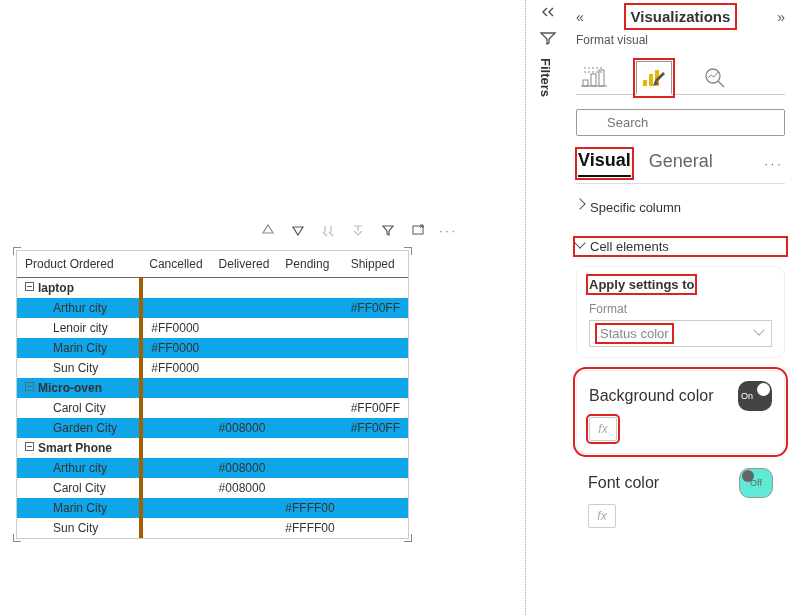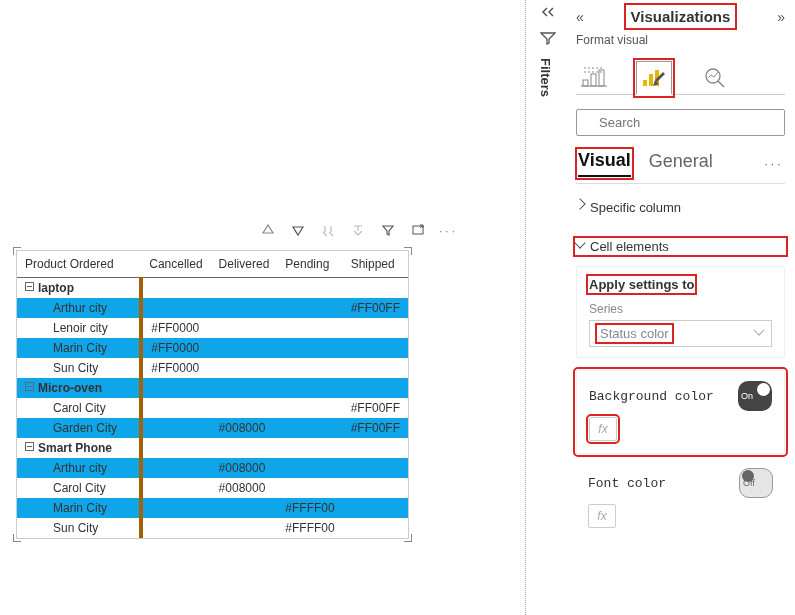--- a/index.html
+++ b/index.html
@@ -28,39 +28,39 @@
 .rail-label { writing-mode: vertical-rl; font-size:13px; font-weight:600; color:#333; margin-top:4px;}
 .panel { position:absolute; left:570px; top:0; right:0; bottom:0; padding: 6px 10px 0 6px; }
 .p-head { display:flex; align-items:center; justify-content:space-between; }
 .p-title { font-size:15px; font-weight:600; padding:2px 4px;}
 .dbl-chev { color:#555; font-size:14px;}
 .subtitle { font-size:12px; color:#555; margin-top:6px; }
 .viewtabs { display:flex; gap:24px; margin-top:8px; align-items:flex-end; position:relative; height:40px;}
 .vt { width:36px; height:34px; display:flex; align-items:center; justify-content:center; cursor:pointer; border-bottom:2px solid transparent;}
 .vt.sel { border:1px solid #999; border-bottom:2px solid #fff; background:#fff; position:relative; z-index:2;}
 .vt-line { position:absolute; left:0; right:0; bottom:0; border-bottom:1px solid #ccc;}
-.search { margin-top:14px; border:1px solid #999; border-radius:2px; padding:5px 16px; display:flex; align-items:center; gap:6px;}
+.search { margin-top:14px; border:1px solid #999; border-radius:2px; padding:5px 24px; display:flex; align-items:center; gap:6px;}
 .search input { border:none; outline:none; flex:1; font-size:13px;}
 .tabs2 { display:flex; gap:18px; margin-top:14px; padding: 0 2px 6px; border-bottom:1px solid #ddd; align-items:center;}
 .t2 { font-size:18px; color:#666; cursor:pointer; padding-bottom:4px;}
 .t2.sel { color:#111; font-weight:600; border-bottom:2px solid #111;}
 .dots { margin-left:auto; color:#666; letter-spacing:2px;}
 .sect { margin-top:16px; font-size:13px; color:#333; display:flex; align-items:flex-start; gap:6px; cursor:pointer;}
 .chev { display:inline-block; width:8px; height:8px; border-right:1.5px solid #555; border-bottom:1.5px solid #555; transform:rotate(-45deg);}
 .chev.down { transform:rotate(45deg);}
-.card { background:#fff; margin-top:12px; padding:10px 12px; border:1px solid #eee; border-radius:2px;}
+.card { background:#fff; margin-top:12px; padding:10px 12px; border:1px solid #eee; border-radius:10px;}
 .card-title { font-size:13px; color:#333; font-weight:600; margin-bottom:10px;}
 .lbl { font-size:12px; color:#888; margin-bottom:4px;}
 .select { border:1px solid #ccc; padding:5px 8px; display:flex; align-items:flex-start; justify-content:space-between; color:#888; font-size:13px;}
 .row { display:flex; align-items:center; justify-content:space-between; margin-top:14px;}
-.row-label { font-size:13px; color:#333;font-family:Liberation Mono, monospace;}
+.row-label { font-size:16px; color:#333;}
 .toggle { width:34px; height:30px; border-radius:10px; position:relative; font-size:9px; color:#fff; display:flex; align-items:center; padding:0 3px;}
 .toggle.on { background:#444; justify-content:flex-start;}
 .toggle.on::after { content:''; position:absolute; right:2px; top:2px; width:13px; height:13px; border-radius:50%; background:#fff;}
-.toggle.off { background:#e5e5e5; border:1px solid #999; color:#666; justify-content:flex-start;}
+.toggle.off { background:#5eead4; border:1px solid #999; color:#666; justify-content:center;}
 .toggle.off::after { content:''; position:absolute; left:2px; top:1px; width:12px; height:12px; border-radius:50%; background:#666;}
 .fx { width:28px; height:24px; border:1px solid #ccc; border-radius:2px; display:flex; align-items:center; justify-content:center; font-style:italic; color:#aaa; font-size:12px; margin-top:6px;}
 .redbox { outline:2px solid #d22; outline-offset:1px;}
 </style>
 </head>
 <body>
 
 <div class="canvas">
   <div class="toolbar">
     <span class="tb-icon">
@@ -278,21 +278,21 @@
     <span>Specific column</span>
   </div>
 
   <div class="sect redbox" style="margin-top:24px;">
     <span class="chev down"></span>
     <span>Cell elements</span>
   </div>
 
   <div class="card">
     <div class="card-title redbox" style="display:inline-block;">Apply settings to</div>
-    <div class="lbl">Series</div>
+    <div class="lbl">Format</div>
     <div class="select">
       <span class="redbox" style="padding:0 2px;">Status color</span>
       <span class="chev down" style="border-color:#aaa;"></span>
     </div>
   </div>
 
   <div class="card redbox" style="padding-bottom:12px;">
     <div class="row" style="margin-top:0;">
       <span class="row-label">Background color</span>
       <span class="toggle on">

